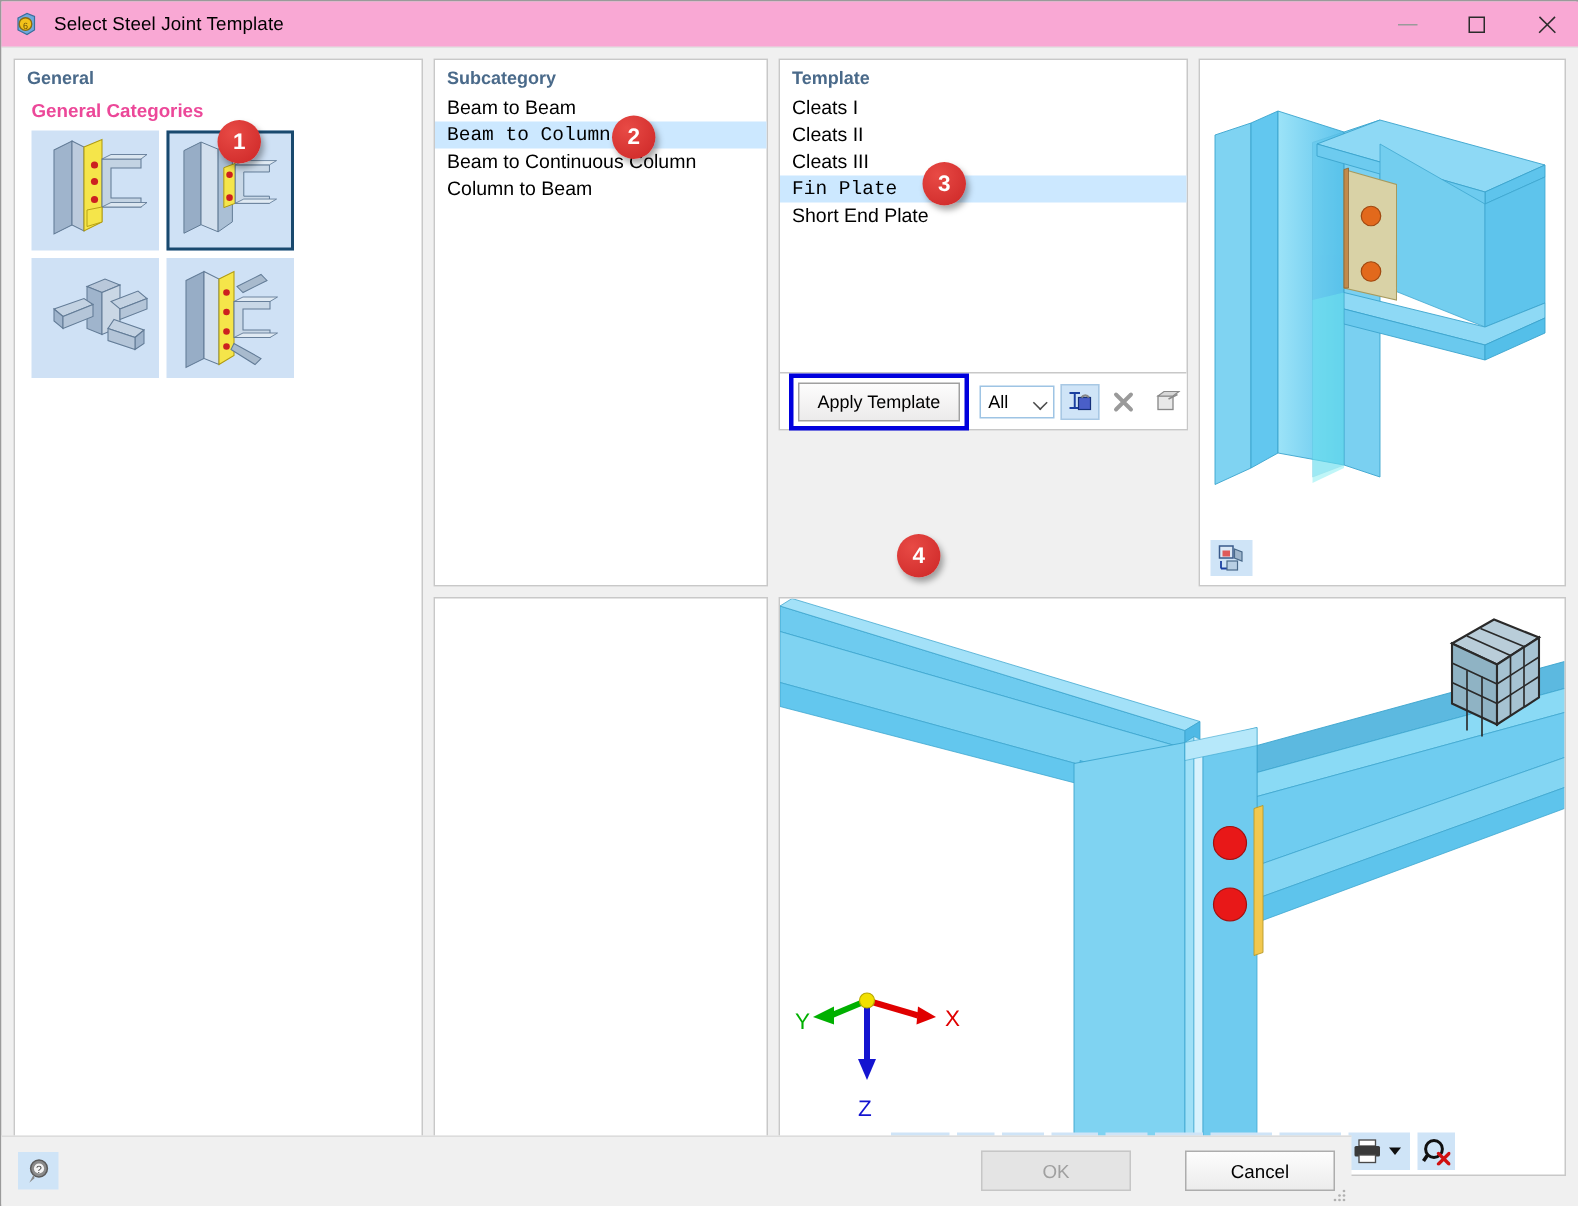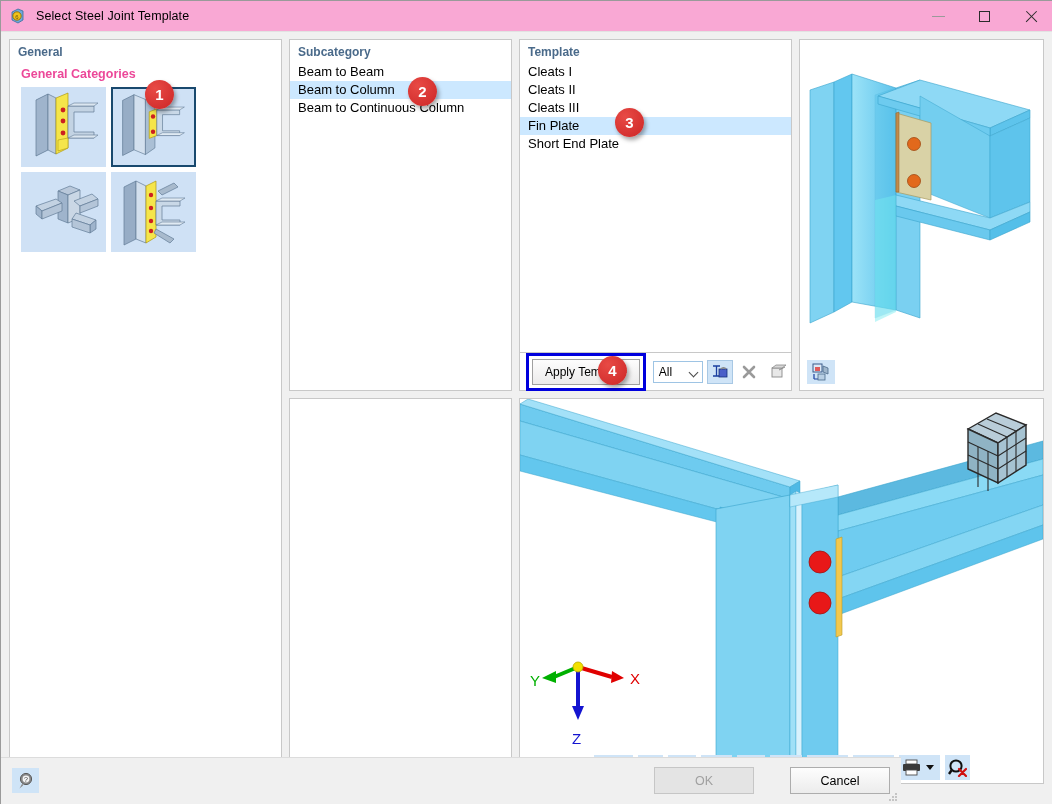--- a/index.html
+++ b/index.html
@@ -71,35 +71,35 @@
     width: 85px; height: 80px;
     background: #cfe1f5;
     border: 1px solid transparent;
     position: relative; overflow: hidden;
   }
   .thumb.sel { border: 2px solid #19496e; background: #cfe1f5; }
 
   
   #panel-subcat { left: 288px; top: 7px; width: 223px; height: 352px; }
   
-  #panel-template { left: 518px; top: 7px; width: 273px; height: 352px; }
+  #panel-template { left: 518px; top: 7px; width: 273px; height: 248px; }
   
   #panel-preview { left: 798px; top: 7px; width: 245px; height: 352px; background:#fff; }
   
   #panel-empty { left: 288px; top: 366px; width: 223px; height: 386px; }
   
   #panel-viewport { left: 518px; top: 366px; width: 525px; height: 386px; background:#fff; overflow:hidden; }
 
   .list { padding-top: 0px; }
   .list-item {
     font-size: 13px; color: #000;
     padding: 2px 0 2px 8px; height: 18px; line-height: 14px;
     white-space: nowrap;
   }
-  .list-item.sel { background: #cce8ff; }
+  .list-item.sel { background: #cce8ff; font-family: Liberation Mono, monospace; }
 
   
   .apply-bar {
     position: absolute; left: 0; bottom: 0; width: 100%;
     height: 38px; display: flex; align-items: center;
     border-top: 1px solid #c8c8c8;
     background: #fff;
     padding-left: 6px;
   }
   .apply-wrap {
@@ -293,20 +293,21 @@
 
       </div>
     </div>
 
     <div class="panel" id="panel-subcat">
       <div class="panel-head">Subcategory</div>
       <div class="list">
         <div class="list-item">Beam to Beam</div>
         <div class="list-item sel">Beam to Column</div>
         <div class="list-item">Beam to Continuous Column</div>
+        <div class="list-item">Column to Beam</div>
       </div>
     </div>
 
     <div class="panel" id="panel-template">
       <div class="panel-head">Template</div>
       <div class="list">
         <div class="list-item">Cleats I</div>
         <div class="list-item">Cleats II</div>
         <div class="list-item">Cleats III</div>
         <div class="list-item sel">Fin Plate</div>

